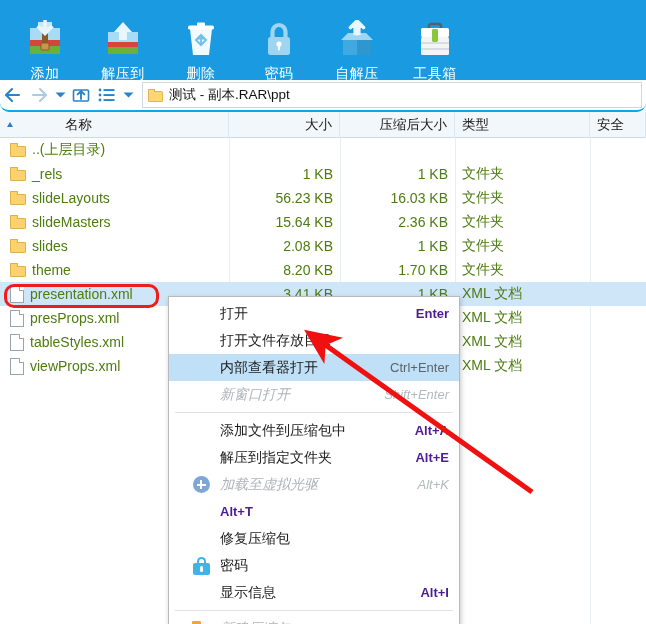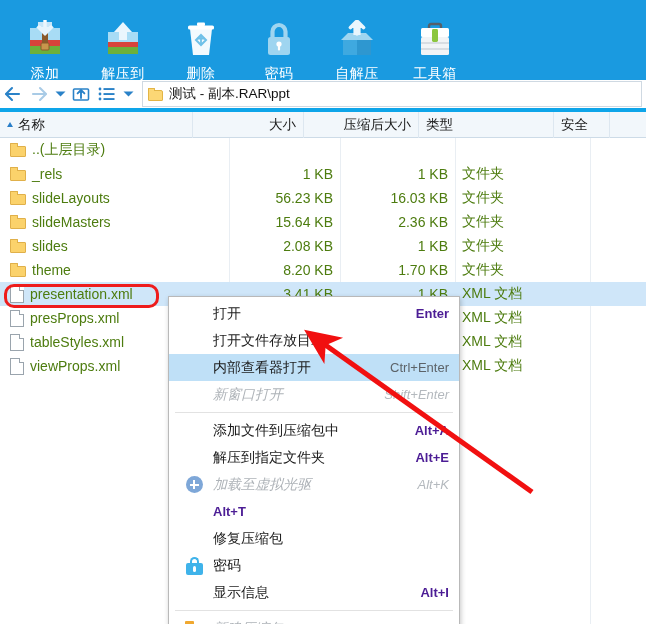--- a/index.html
+++ b/index.html
@@ -46,21 +46,22 @@
     letter-spacing: 0.5px;
     white-space: nowrap;
   }
 
   
   .navbar {
     position: absolute; left: 0; top: 80px;
     width: 646px; height: 32px;
     background: #ffffff;
     display: flex; align-items: center;
-    border-bottom: 4px solid #0ea5e9;
+    border-bottom: 2px solid #0ea5e9;
+    border-radius: 9px;
   }
   .nav-ico { width: 26px; height: 26px; display:flex; align-items:center; justify-content:center; }
   .nav-cap { width: 16px; height: 26px; display:flex; align-items:center; justify-content:center; }
   .addr {
     flex: 1; height: 26px; margin-left: 6px; margin-right: 4px;
     border: 1px solid #cfd9e2;
     background: #ffffff;
     display: flex; align-items: center;
     padding-left: 5px;
     gap: 6px;
@@ -88,21 +89,21 @@
     border-bottom: 1px solid #cddbe7;
     display: flex;
     font-size: 13.5px; color: #1a1a1a;
   }
   .colhead .c {
     height: 26px; display: flex; align-items: center;
     border-right: 1px solid #dde7f0;
     padding: 0 7px;
     overflow: hidden; white-space: nowrap;
   }
-  .c-name  { width: 193px; }
+  .c-name  { width: 229px; gap: 47px; }
   .c-size  { width: 111px; justify-content: flex-end; }
   .c-pack  { width: 115px; justify-content: flex-end; }
   .c-type  { width: 135px; }
   .c-sec   { width: 56px; border-right: none; }
   .sortarrow {
     display:inline-block; width:0;height:0;
     border-left:3.5px solid transparent; border-right:3.5px solid transparent;
     border-bottom:5px solid #2a7fc9; margin-right:5px; position:relative; top:-1px;
   }
 
@@ -171,21 +172,21 @@
     background: #ffffff;
     border: 1px solid #b9b9b9;
     box-shadow: 1px 2px 5px rgba(0,0,0,0.22);
     padding: 3px 0 0 0;
     font-size: 14px;
   }
   .mi {
     position: relative;
     height: 27px;
     display: flex; align-items: center;
-    padding: 0 10px 0 6px;
+    padding: 0 10px 0 13px;
     color: #1a1a1a;
     white-space: nowrap;
   }
   .mi.hl { background: #bfe0f7; }
   .mi.dis { color: #aeb3b8; font-style: italic; }
   .mi-ico { width: 38px; height: 27px; display:flex; align-items:center; justify-content:center; flex:0 0 auto;}
   .mi-label { flex: 1; }
   .mi-key { font-size: 13px; color: #4c1d95; font-weight: bold; }
   .mi.dis .mi-key { color: #b4b9be; font-weight: normal; }
   .mi-key.soft { font-weight: normal; color:#5c6369; }

